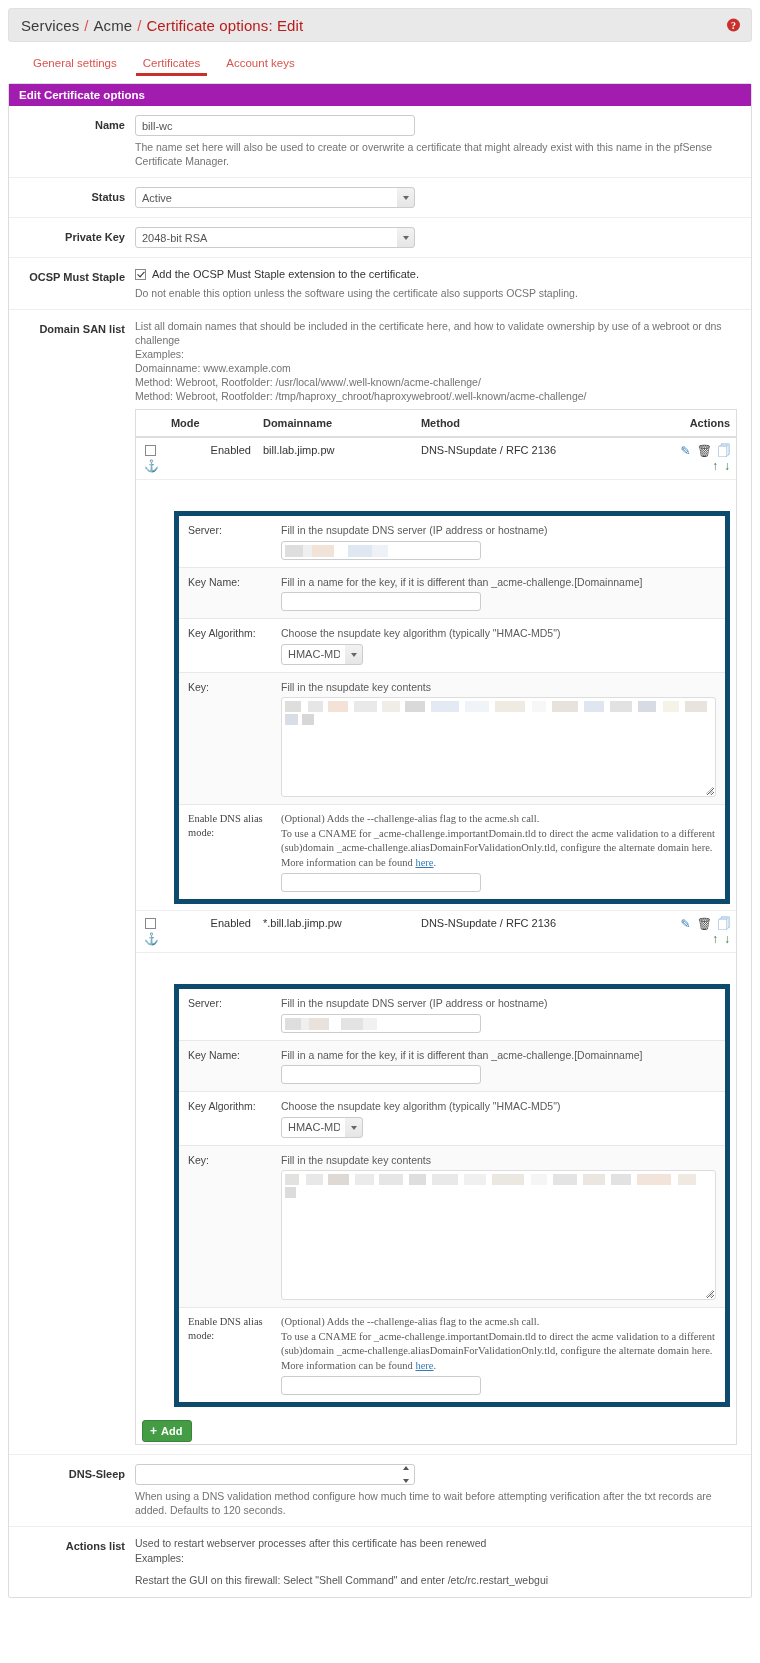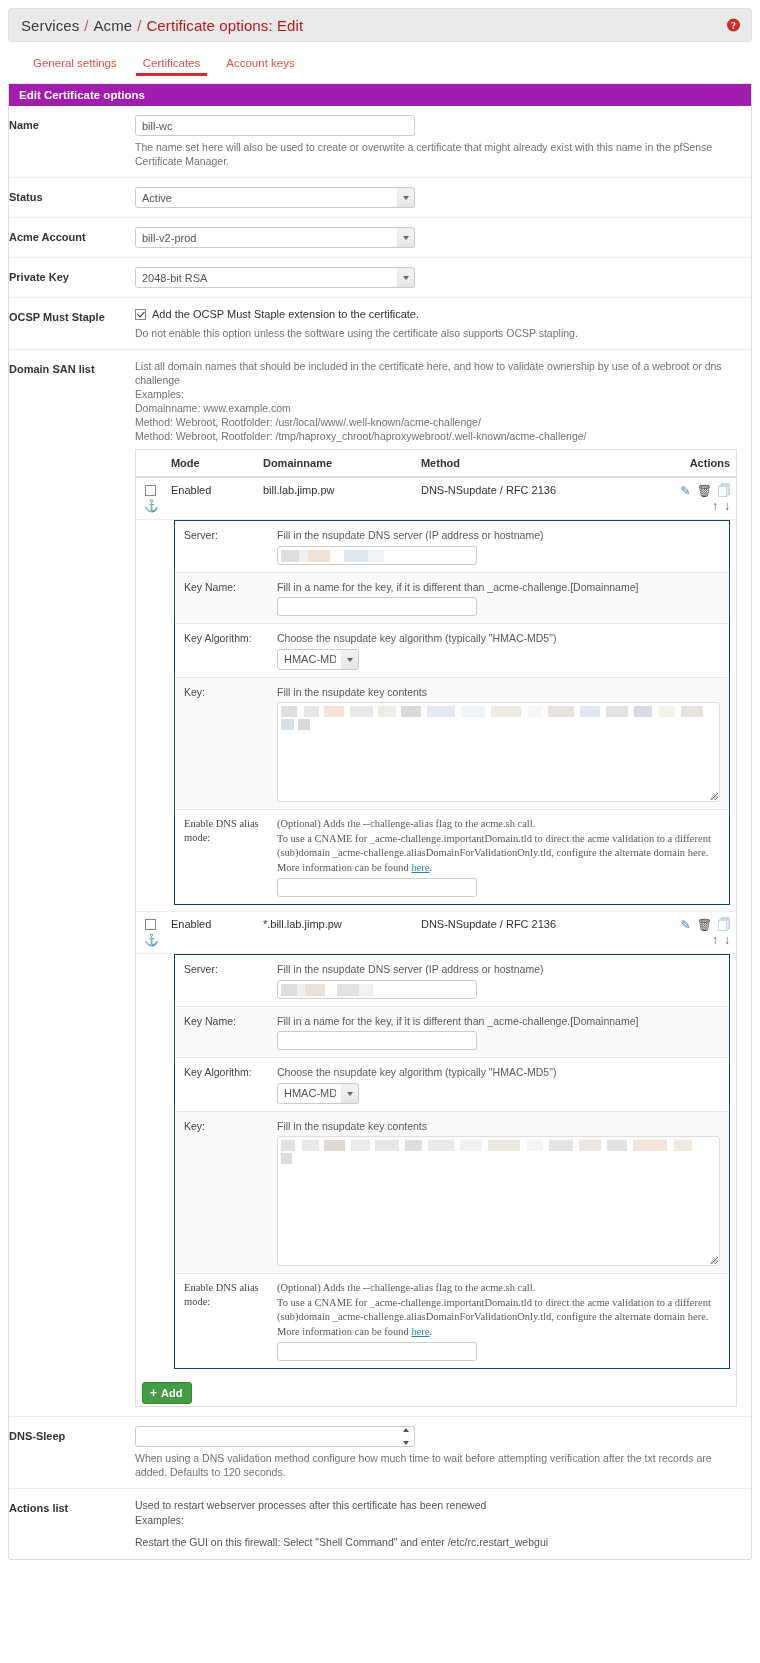--- a/index.html
+++ b/index.html
@@ -90,21 +90,21 @@
   
   .form-row {
     display: flex;
     padding: 9px 0 9px 0;
     border-bottom: 1px solid #eee;
   }
   .form-row:last-child { border-bottom: none; }
   .form-label {
     width: 126px;
     min-width: 126px;
-    text-align: left;
+    text-align: right;
     font-size: 11px;
     font-weight: bold;
     color: #333;
     padding-right: 10px;
     padding-top: 4px;
   }
   .form-ctrl { flex: 1; padding-right: 14px; }
 
   input.txt, select.sel {
     font-family: "Liberation Sans", sans-serif;
@@ -194,21 +194,21 @@
     color: #333;
   }
   table.tbl td {
     font-size: 11px;
     padding: 6px 6px;
     vertical-align: top;
     color: #333;
     border-bottom: 1px solid #eee;
   }
   .col-chk { width: 26px; }
-  .col-mode { width: 92px; }
+  .col-mode { width: 92px; text-align: right; }
   .col-dom { width: 158px; }
   .col-meth { width: auto; }
   .col-act { width: 74px; text-align: right !important; }
 
   .row-chk {
     width: 11px; height: 11px;
     border: 1px solid #888;
     background: #fff;
     display: block;
     margin: 1px 0 4px 3px;
@@ -227,22 +227,23 @@
   }
   .act-edit { color: #337ab7; }
   .act-del  { color: #444; }
   .act-copy { color: #337ab7; }
   .act-up, .act-down { color: #3c763d; font-weight: bold; }
   .act-row2 { margin-top: 2px; }
 
   
   .detail-wrap { padding: 0 6px 6px 38px; }
   .detail-box {
-    border: 1px solid #0c4a6e;
+    border: 5px solid #0c4a6e;
     background: #eab308;
+    margin-top: 31px;
   }
   .drow {
     display: flex;
     border-bottom: 1px solid #e8e8e8;
     padding: 7px 0;
     background: #fff;
   }
   .drow:last-child { border-bottom: none; font-family: Liberation Serif, serif; }
   .drow.alt { background: #fafafa; }
   .dlabel {
@@ -369,30 +370,20 @@
       <div class="form-label">Status</div>
       <div class="form-ctrl">
         <div class="sel-wrap">
           <select class="sel">
             <option>Active</option>
           </select>
         </div>
       </div>
     </div>
 
-    <div class="form-row">
-      <div class="form-label">Acme Account</div>
-      <div class="form-ctrl">
-        <div class="sel-wrap">
-          <select class="sel">
-            <option>bill-v2-prod</option>
-          </select>
-        </div>
-      </div>
-    </div>
 
     <div class="form-row">
       <div class="form-label">Private Key</div>
       <div class="form-ctrl">
         <div class="sel-wrap">
           <select class="sel">
             <option>2048-bit RSA</option>
           </select>
         </div>
       </div>

